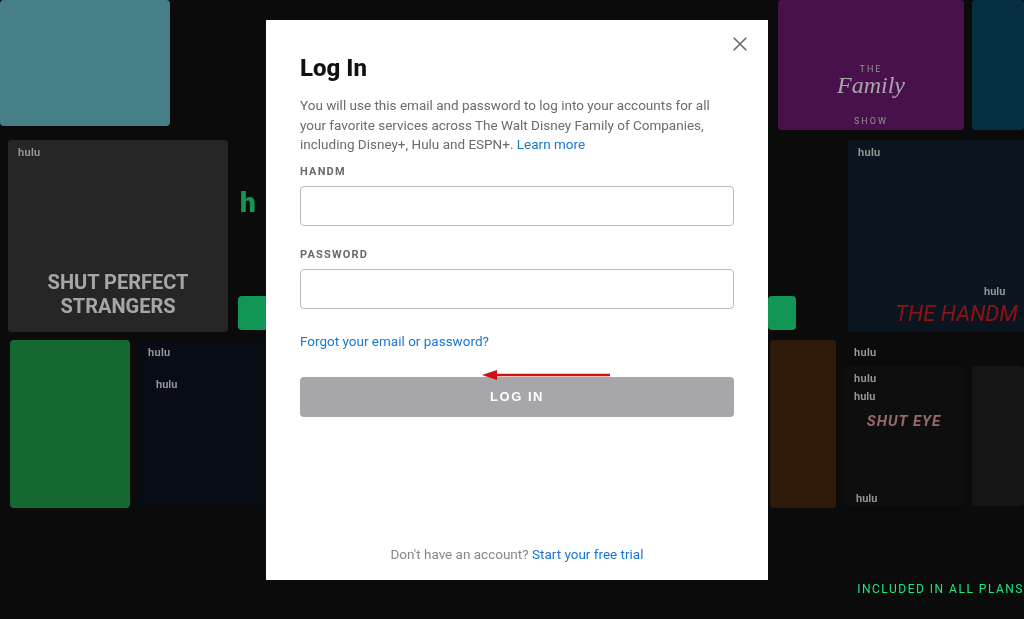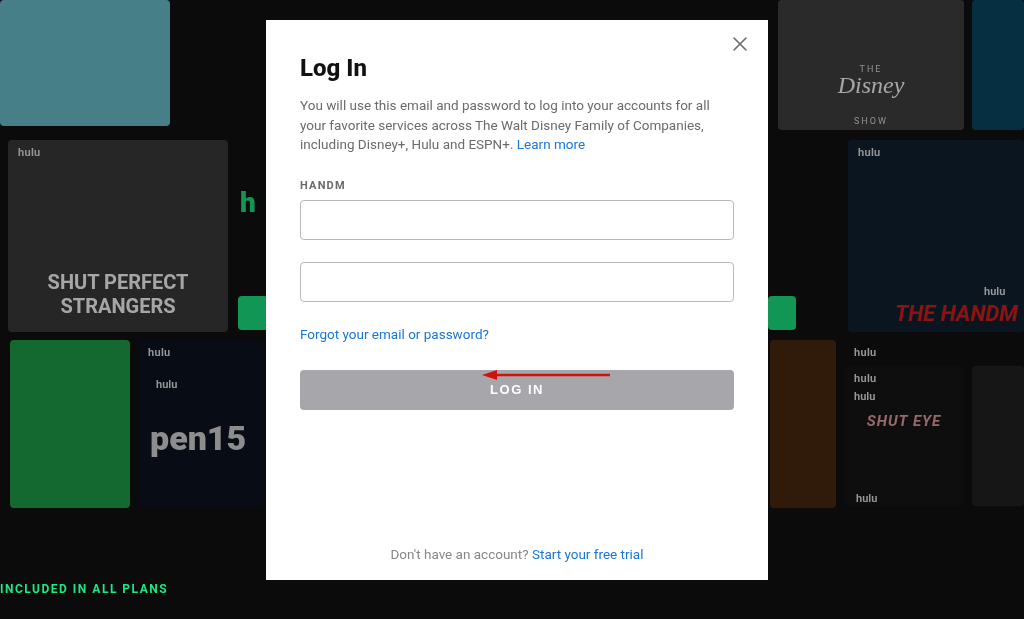--- a/index.html
+++ b/index.html
@@ -7,37 +7,37 @@
   .bg {
     position: absolute; inset: 0;
     background: #0b0b0b;
   }
   
   .tiles { position:absolute; inset:0; filter: brightness(0.65); }
   .tile { position:absolute; border-radius:4px; overflow:hidden; }
   .tile .label { position:absolute; top:6px; left:10px; font-size:11px; color:#e8e8e8; font-weight:600; letter-spacing:0.3px; }
   .tile .title { position:absolute; left:10px; right:10px; bottom:10px; color:#fff; font-weight:700; text-align:center; }
   .green-btn { position:absolute; background:#1ce783; height:34px; border-radius:4px; }
-  .plans { position:absolute; left:0; right:0; top:582px; text-align:left; color:#1ce783; font-size:12px; font-weight:700; letter-spacing:1.5px; }
+  .plans { position:absolute; left:0; right:0; top:582px; text-align:right; color:#1ce783; font-size:12px; font-weight:400; letter-spacing:1.5px; }
   
   .modal {
     position:absolute;
     left:266px; top:20px;
     width:502px; height:560px;
     background:#fff;
     padding:34px 34px 20px 34px;
   }
   .close {
     position:absolute; top:14px; right:18px;
     width:20px; height:20px; cursor:pointer;
     color:#6a6a6a;
   }
   .close svg { width:100%; height:100%; display:block; }
   .modal h1 { font-size:24px; font-weight:800; color:#111; margin-bottom:14px; }
-  .desc { font-size:13.5px; color:#6b6b6b; line-height:1.45; margin-bottom:24px; }
+  .desc { font-size:13.5px; color:#6b6b6b; line-height:1.45; margin-bottom:10px; }
   .desc a { color:#1877d3; text-decoration:none; }
   .field-label { font-size:11px; font-weight:700; letter-spacing:1.2px; color:#6a6a6a; margin-bottom:8px; }
   .field-input {
     width:100%; height:40px;
     border:1px solid #b9b9b9; border-radius:4px;
     padding:0 10px; font-size:14px; outline:none;
     margin-bottom:22px;
   }
   .forgot { font-size:13.5px; color:#1877d3; text-decoration:none; display:inline-block; margin-bottom:28px; }
   .login-btn {
@@ -64,47 +64,46 @@
 </head>
 <body>
 
 <div class="bg">
   <div class="tiles">
 
     <div class="tile" style="left:0;top:0;width:55px;height:120px;background:#2a2a2a;">
       <div class="title" style="font-size:10px;">Abbott</div>
     </div>
     <div class="tile" style="left:92;top:0;width:170px;height:126px;background:#6cc4d2;"></div>
-    <div class="tile" style="left:778px;top:0;width:186px;height:130px;background:#404040;">
+    <div class="tile" style="left:778px;top:0;width:186px;height:130px;background:#701a75;">
       <div style="position:absolute;left:0;right:0;top:64px;text-align:center;color:#ddd;font-size:9px;letter-spacing:2px;">THE</div>
-      <div style="position:absolute;left:0;right:0;top:72px;text-align:center;color:#fff;font-size:24px;font-family:Georgia,serif;font-style:italic;">Disney</div>
+      <div style="position:absolute;left:0;right:0;top:72px;text-align:center;color:#fff;font-size:24px;font-family:Georgia,serif;font-style:italic;">Family</div>
       <div style="position:absolute;left:0;right:0;top:116px;text-align:center;color:#ddd;font-size:9px;letter-spacing:2px;">SHOW</div>
     </div>
     <div class="tile" style="left:972px;top:0;width:52px;height:130px;background:#0a4a66;"></div>
 
     <div class="tile" style="left:8px;top:140px;width:220px;height:192px;background:#3a3a3a;">
       <span class="label">hulu</span>
       <div class="title" style="font-size:20px;white-space:pre-line;bottom:14px;">SHUT PERFECT
 STRANGERS</div>
     </div>
     <div style="position:absolute;left:240px;top:186px;color:#1ce783;font-size:28px;font-weight:900;">h</div>
 
     <div class="tile" style="left:848px;top:140px;width:176px;height:192px;background:#102030;">
       <span class="label">hulu</span>
-      <div style="position:absolute;right:6px;bottom:6px;color:#d91c1c;font-size:22px;font-weight:700;font-style:italic;">THE HANDM</div>
+      <div style="position:absolute;right:6px;bottom:6px;color:#d91c1c;font-size:22px;font-weight:400;font-style:italic;">THE HANDM</div>
     </div>
     <div style="position:absolute;left:984px;top:285px;font-size:11px;color:#e8e8e8;font-weight:600;">hulu</div>
 
     <div class="green-btn" style="left:238px;top:296px;width:30px;"></div>
     <div class="green-btn" style="left:768px;top:296px;width:28px;"></div>
 
     <div class="tile" style="left:10px;top:340px;width:120px;height:168px;background:#1fa14a;"></div>
     <div class="tile" style="left:138px;top:340px;width:126px;height:168px;background:#0d1320;">
       <span class="label">hulu</span>
-      <div style="position:absolute;left:12px;bottom:50px;color:#d9d9d9;font-size:34px;font-weight:900;">pen15</div>
     </div>
     <div class="tile" style="left:770px;top:340px;width:66px;height:168px;background:#4a2a10;"></div>
     <div class="tile" style="left:844px;top:366px;width:120px;height:140px;background:#161616;">
       <span class="label">hulu</span>
       <div style="position:absolute;left:0;right:0;top:46px;text-align:center;color:#e6a0a0;font-size:15px;font-weight:700;letter-spacing:1px;font-style:italic;">SHUT EYE</div>
       <span style="position:absolute;top:24px;left:10px;font-size:11px;color:#e8e8e8;font-weight:600;">hulu</span>
     </div>
     <div class="tile" style="left:972px;top:366px;width:52px;height:140px;background:#222;"></div>
     <div class="tile" style="left:844px;top:340px;width:180px;height:20px;background:transparent;">
       <span class="label">hulu</span>
@@ -120,20 +119,21 @@
     <svg viewBox="0 0 20 20">
         <path d="M4 4 L16 16 M16 4 L4 16" stroke="currentColor" stroke-width="1.6" stroke-linecap="round"></path>
       </svg>
   </div>
   <h1>Log In</h1>
   <p class="desc">
     <span>You will use this email and password to log into your accounts for all your favorite services across The Walt Disney Family of Companies, including Disney+, Hulu and ESPN+. </span><a href="#">Learn more</a>
   </p>
   <div class="field-label">HANDM</div>
   <input class="field-input" type="text" style="">
+  <div class="field-label">PASSWORD</div>
   <input class="field-input" type="password" style="">
   <a href="#" class="forgot">Forgot your email or password?</a>
   <button class="login-btn">LOG IN</button>
   <div class="footer">
     <span>Don't have an account? </span><a href="#">Start your free trial</a>
   </div>
 </div>
 
 <div class="arrow">
   <svg viewBox="0 0 130 14">

